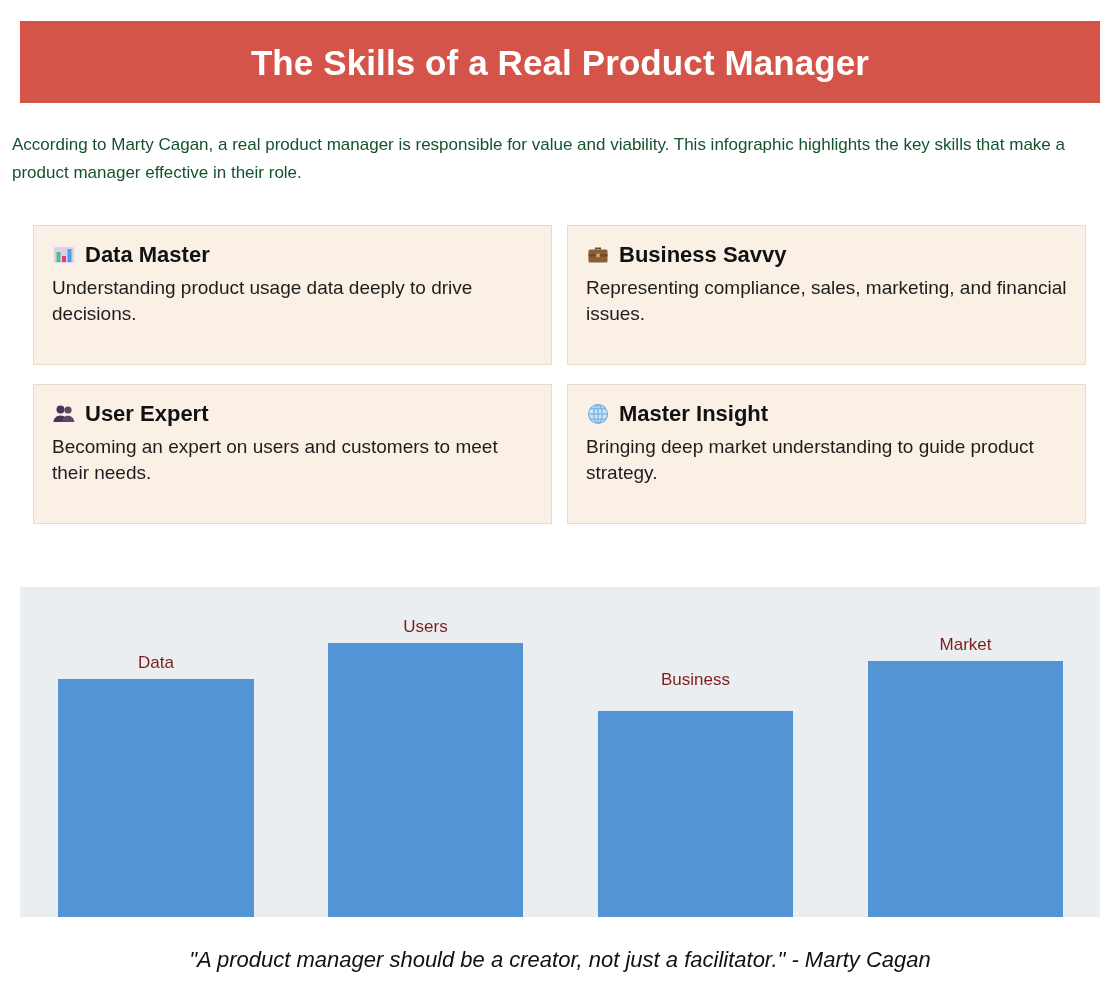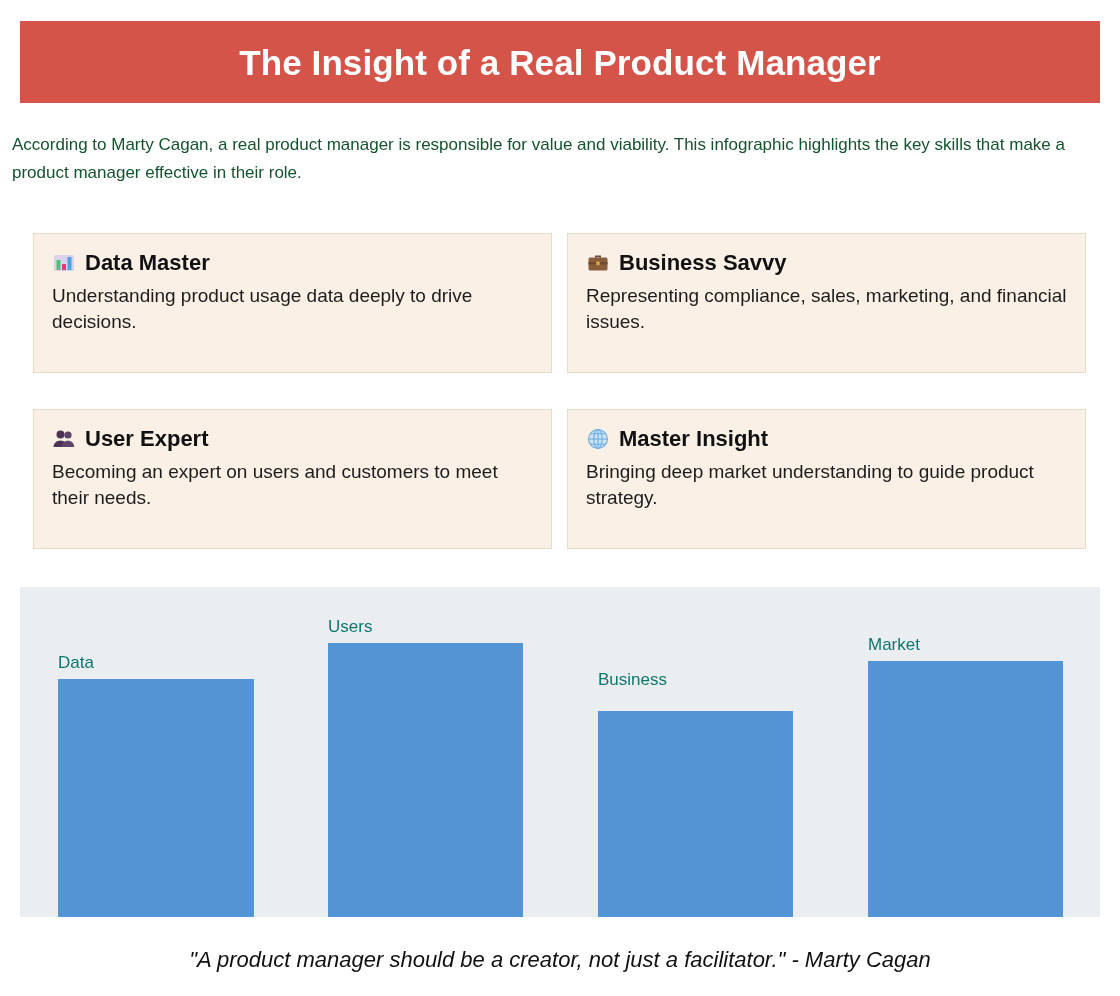--- a/index.html
+++ b/index.html
@@ -49,25 +49,25 @@
     width: 1075px;
     font-size: 17px;
     line-height: 28px;
     color: #14532d;
   }
 
   
   .cards {
     position: absolute;
     left: 33px;
-    top: 233px;
+    top: 225px;
     width: 1054px;
     display: flex;
     flex-wrap: wrap;
-    gap: 36px 15px;
+    gap: 19px 15px;
   }
   .card {
     box-sizing: border-box;
     width: 519px;
     min-height: 140px;
     background: #faf0e6;
     border: 1px solid #e8dcc8;
     padding: 16px 18px 18px 18px;
   }
   .card-head {
@@ -118,22 +118,23 @@
     position: absolute;
     left: 0;
     bottom: 0;
     width: 100%;
     background: #5394d4;
   }
   .bar-label {
     position: absolute;
     left: 0;
     width: 100%;
+    text-align: center;
     font-size: 17px;
-    color: #0f766e;
+    color: #7f1d1d;
     line-height: 20px;
   }
 
   
   .quote {
     position: absolute;
     left: 0;
     top: 946px;
     width: 1120px;
     text-align: center;
@@ -142,21 +143,21 @@
     color: #111111;
     line-height: 28px;
   }
 </style>
 </head>
 <body>
 
 <div class="page">
 
   <div class="header-band">
-    <div class="header-title">The Insight of a Real Product Manager</div>
+    <div class="header-title">The Skills of a Real Product Manager</div>
   </div>
 
   <div class="intro">According to Marty Cagan, a real product manager is responsible for value and viability. This infographic highlights the key skills that make a product manager effective in their role.</div>
 
   <div class="cards">
 
     <div class="card">
       <div class="card-head">
         <svg class="card-icon" viewBox="0 0 24 24">
           <rect x="2" y="4" width="20" height="16" rx="1.5" fill="#d9d2ea"></rect>

